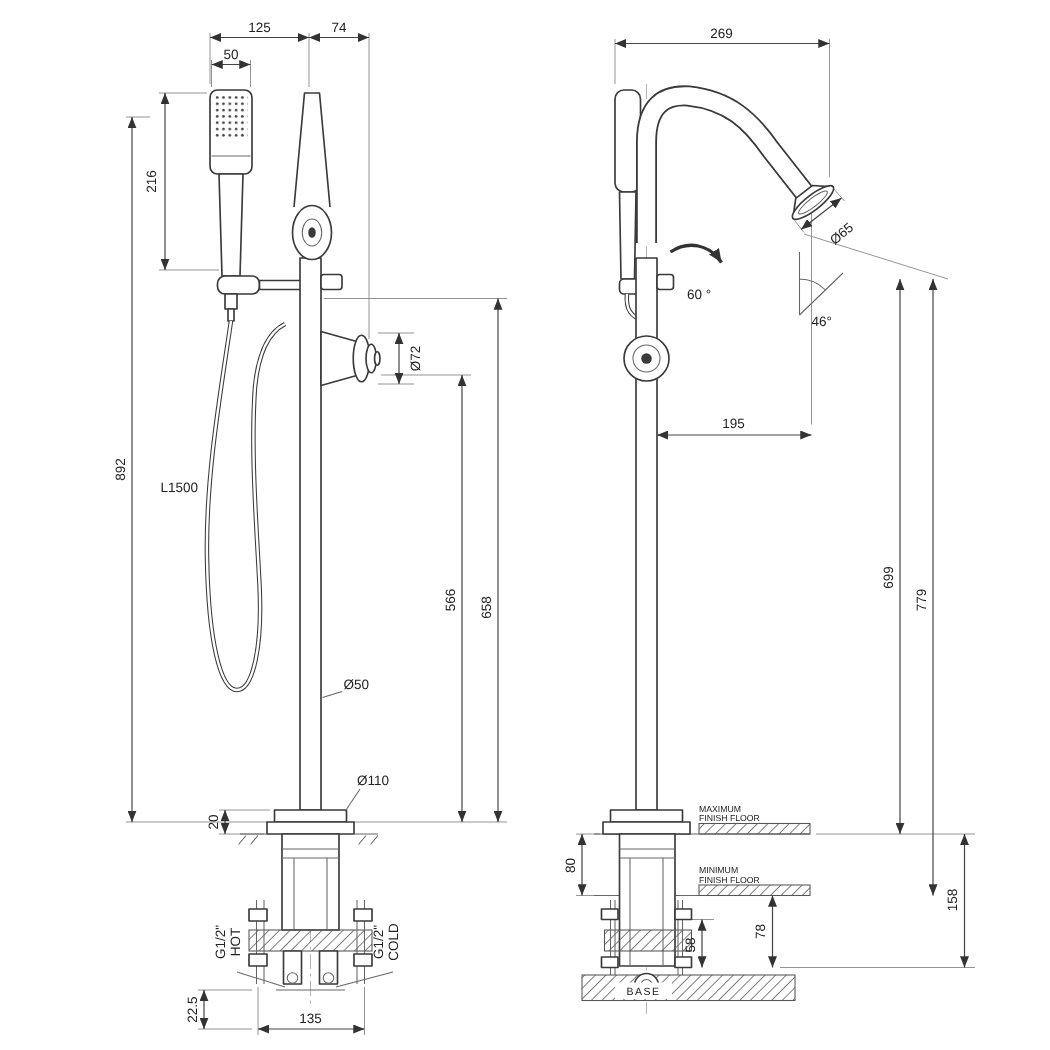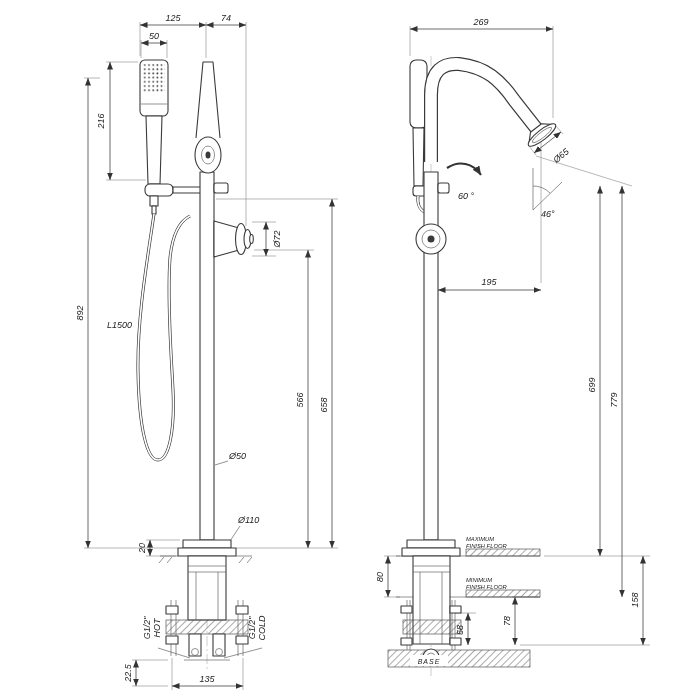--- a/index.html
+++ b/index.html
@@ -1,16 +1,16 @@
 <!DOCTYPE html>
 <html><head>
 <meta charset="utf-8">
 <style>
   html,body{margin:0;padding:0;background:#fff;}
-  .stage{width:700px;height:700px;background:#ffffff;position:relative;font-family:"Liberation Sans",sans-serif;font-style:italic;}
+  .stage{width:700px;height:700px;background:#ffffff;position:relative;font-family:"Liberation Sans",sans-serif;}
   svg{display:block;}
   .outline{fill:#ffffff;stroke:#3a3a3a;stroke-width:1.1;stroke-linejoin:round;}
   .solid{fill:#3a3a3a;stroke:none;}
   .thin{fill:none;stroke:#666;stroke-width:0.7;}
   .ext{fill:none;stroke:#888;stroke-width:0.6;}
   .dim{fill:none;stroke:#444;stroke-width:0.8;}
   .cl{fill:none;stroke:#999;stroke-width:0.5;stroke-dasharray:10 3 2 3;}
   .hose{fill:none;stroke:#3a3a3a;stroke-width:3;}
   .hoseIn{fill:none;stroke:#ffffff;stroke-width:1.6;}
   .tube{fill:none;stroke:#3a3a3a;stroke-width:14;}

